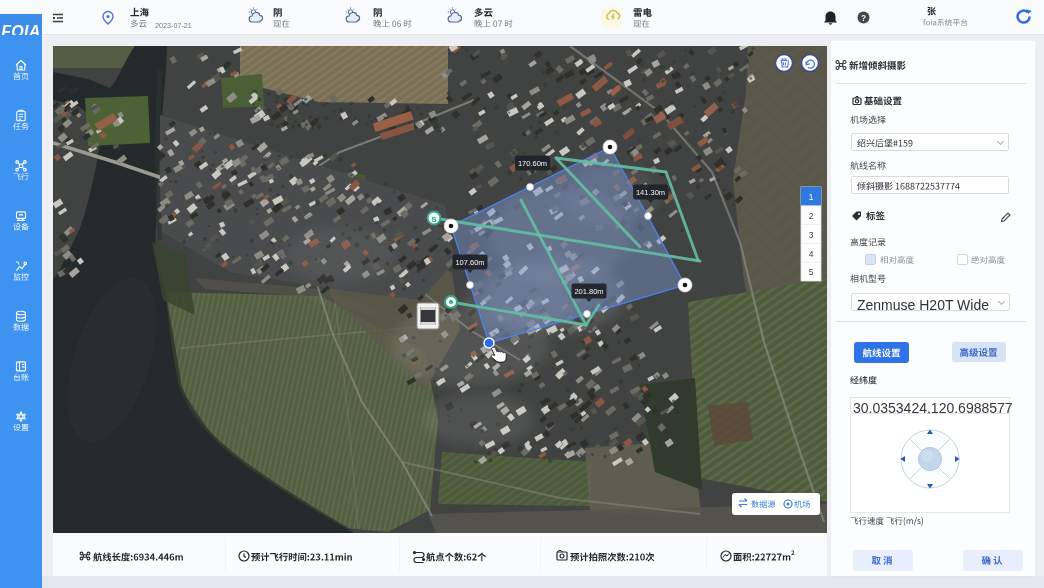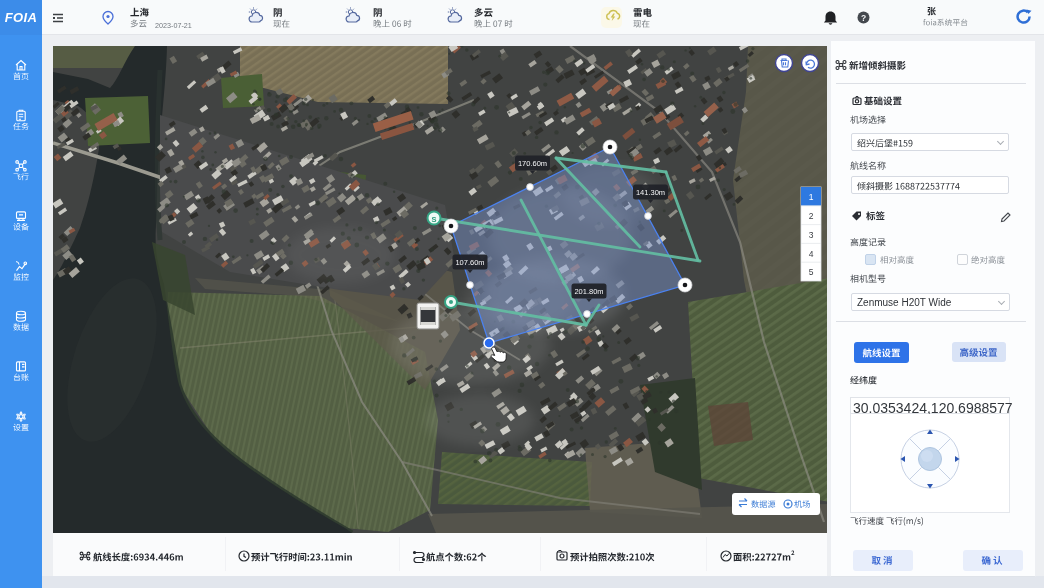--- a/index.html
+++ b/index.html
@@ -1,20 +1,20 @@
 <!DOCTYPE html>
 <html><head><meta charset="utf-8"><style>
 *{margin:0;padding:0;box-sizing:border-box}
 html,body{width:1044px;height:588px;overflow:hidden;font-family:"Liberation Sans",sans-serif}
 body{background:#edeff2;position:relative}
 .abs{position:absolute}
 </style></head><body>
 <div class="abs" style="left:0;top:576px;width:1044px;height:12px;background:#e2e6ed"></div>
 <div class="abs" style="left:0;top:0;width:1044px;height:35px;background:#f8fafb;border-bottom:1px solid #e3e5e9"></div>
-<div class="abs" style="left:0;top:0;width:42px;height:35px;background:#3c8ce9;color:#fff;font-weight:bold;font-style:italic;font-size:13px;text-align:center;line-height:35px;letter-spacing:0.3px">FOIA</div>
+<div class="abs" style="left:0;top:14px;width:42px;height:35px;background:#3c8ce9;color:#fff;font-weight:bold;font-style:italic;font-size:16px;text-align:center;line-height:35px;letter-spacing:0.3px">FOIA</div>
 <div class="abs" style="left:155px;top:21px;font-size:7.2px;color:#72787e">2023-07-21</div>
 <div class="abs" style="left:923px;top:5px;width:110px;font-size:9px;color:#9aa0a6"></div>
 <div class="abs" style="left:0;top:35px;width:42px;height:553px;background:#3e92f0"></div>
 <div class="abs" style="left:53px;top:46px;width:774px;height:487px">
 <svg id="map" width="774" height="487" viewBox="53 46 774 487">
       <defs>
         <pattern id="stG" width="6" height="6" patternUnits="userSpaceOnUse" patternTransform="rotate(-35)">
           <rect width="6" height="6" fill="#4c5c3c"></rect>
           <rect width="6" height="2.4" fill="#57673f"></rect>
         </pattern>
@@ -1250,21 +1250,21 @@
 <div class="abs" style="left:706px;top:537px;width:1px;height:34px;background:#f1f2f5"></div>
 <div class="abs" style="left:830px;top:40px;width:206px;height:537px;background:#fcfdfe;border:1px solid #edeff3;border-bottom:1px solid #dfe3e9"></div>
 <div class="abs" style="left:836px;top:83px;width:190px;height:1px;background:#dcdfe5"></div>
 <div class="abs" style="left:836px;top:321px;width:190px;height:1px;background:#dcdfe5"></div>
 <div class="abs" style="left:851px;top:133px;width:158px;height:18px;background:#fff;border:1px solid #d6dae2;border-radius:2px"></div>
 <div class="abs" style="left:998px;top:139px;width:5px;height:5px;border-right:1.2px solid #a9adb3;border-bottom:1.2px solid #a9adb3;transform:rotate(45deg)"></div>
 <div class="abs" style="left:851px;top:176px;width:158px;height:18px;background:#fff;border:1px solid #d6dae2;border-radius:2px"></div>
 <div class="abs" style="left:865px;top:254px;width:11px;height:11px;background:#d9e5f3;border:1px solid #c0d2e8;border-radius:2px"></div>
 <div class="abs" style="left:957px;top:254px;width:11px;height:11px;background:#fdfdfd;border:1px solid #d0d4da;border-radius:2px"></div>
 <div class="abs" style="left:851px;top:293px;width:159px;height:18px;background:#fff;border:1px solid #d6dae2;border-radius:2px"></div>
-<div class="abs" style="left:857px;top:297px;font-size:10px;color:#2f3338">Zenmuse H20T Wide</div>
+<div class="abs" style="left:857px;top:297px;font-size:14px;color:#2f3338">Zenmuse H20T Wide</div>
 <div class="abs" style="left:999px;top:299px;width:5px;height:5px;border-right:1.2px solid #a9adb3;border-bottom:1.2px solid #a9adb3;transform:rotate(45deg)"></div>
 <div class="abs" style="left:854px;top:342px;width:55px;height:21px;background:#2e73e8;border-radius:3px"></div>
 <div class="abs" style="left:952px;top:342px;width:54px;height:20px;background:#d9e3f6;border-radius:3px"></div>
 <div class="abs" style="left:850px;top:397px;width:160px;height:17px;background:#fff;border:1px solid #e0e3e8"></div>
 <div class="abs" style="left:853px;top:400px;font-size:14px;color:#33373c">30.0353424,120.6988577</div>
 <div class="abs" style="left:850px;top:414px;width:160px;height:99px;background:#fff;border:1px solid #e4e7ec;border-top:none"></div>
 <div class="abs" style="left:853px;top:550px;width:60px;height:21px;background:#e8eefb;border-radius:3px"></div>
 <div class="abs" style="left:963px;top:550px;width:60px;height:21px;background:#e8eefb;border-radius:3px"></div>
 <svg class="abs" style="left:0;top:0;pointer-events:none" width="1044" height="588" viewBox="0 0 1044 588">
 <g stroke="#3c4043" stroke-width="1.3" fill="none">

